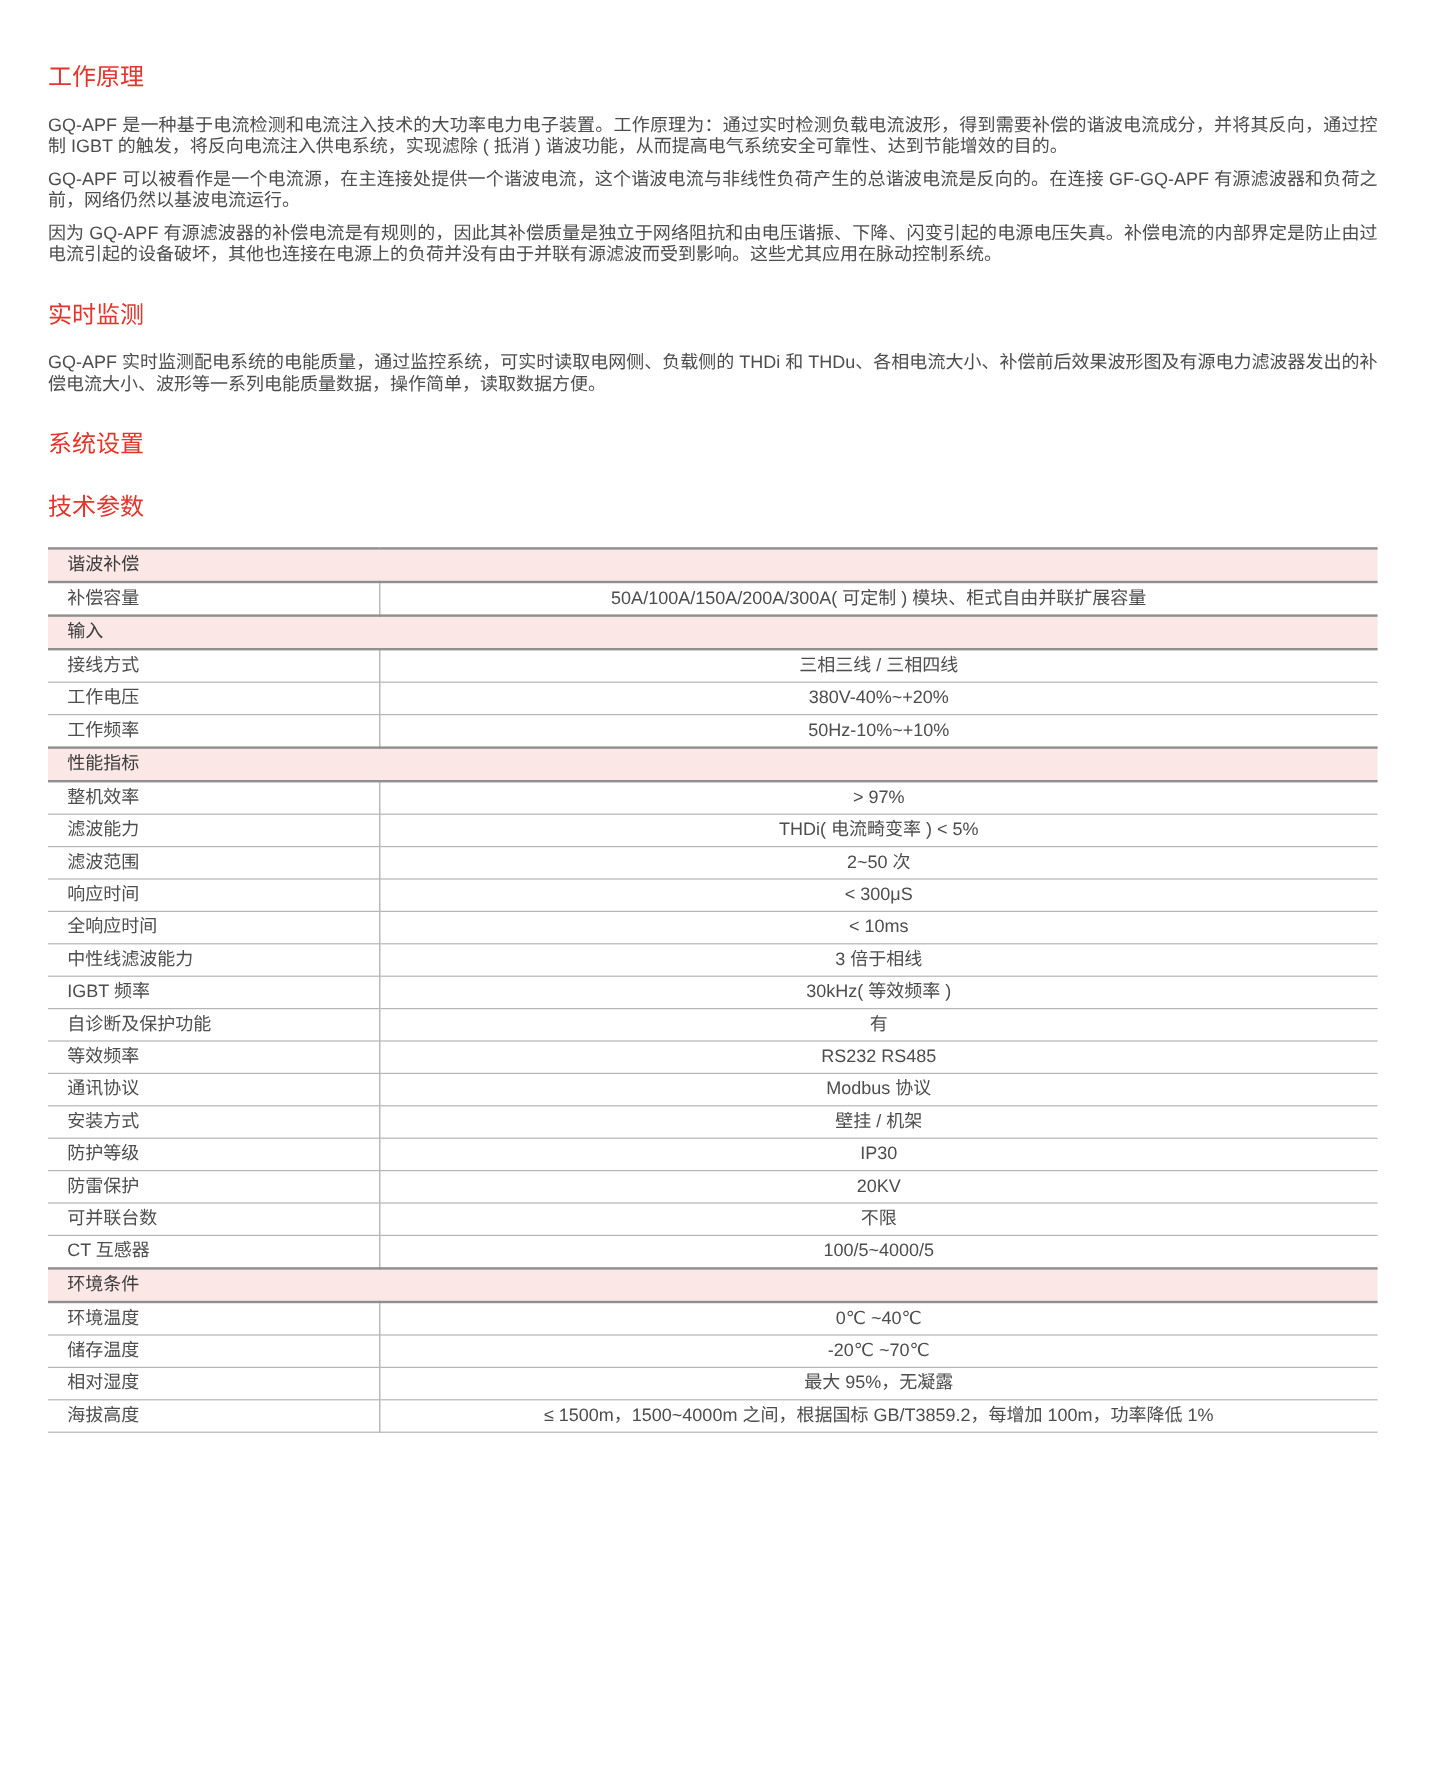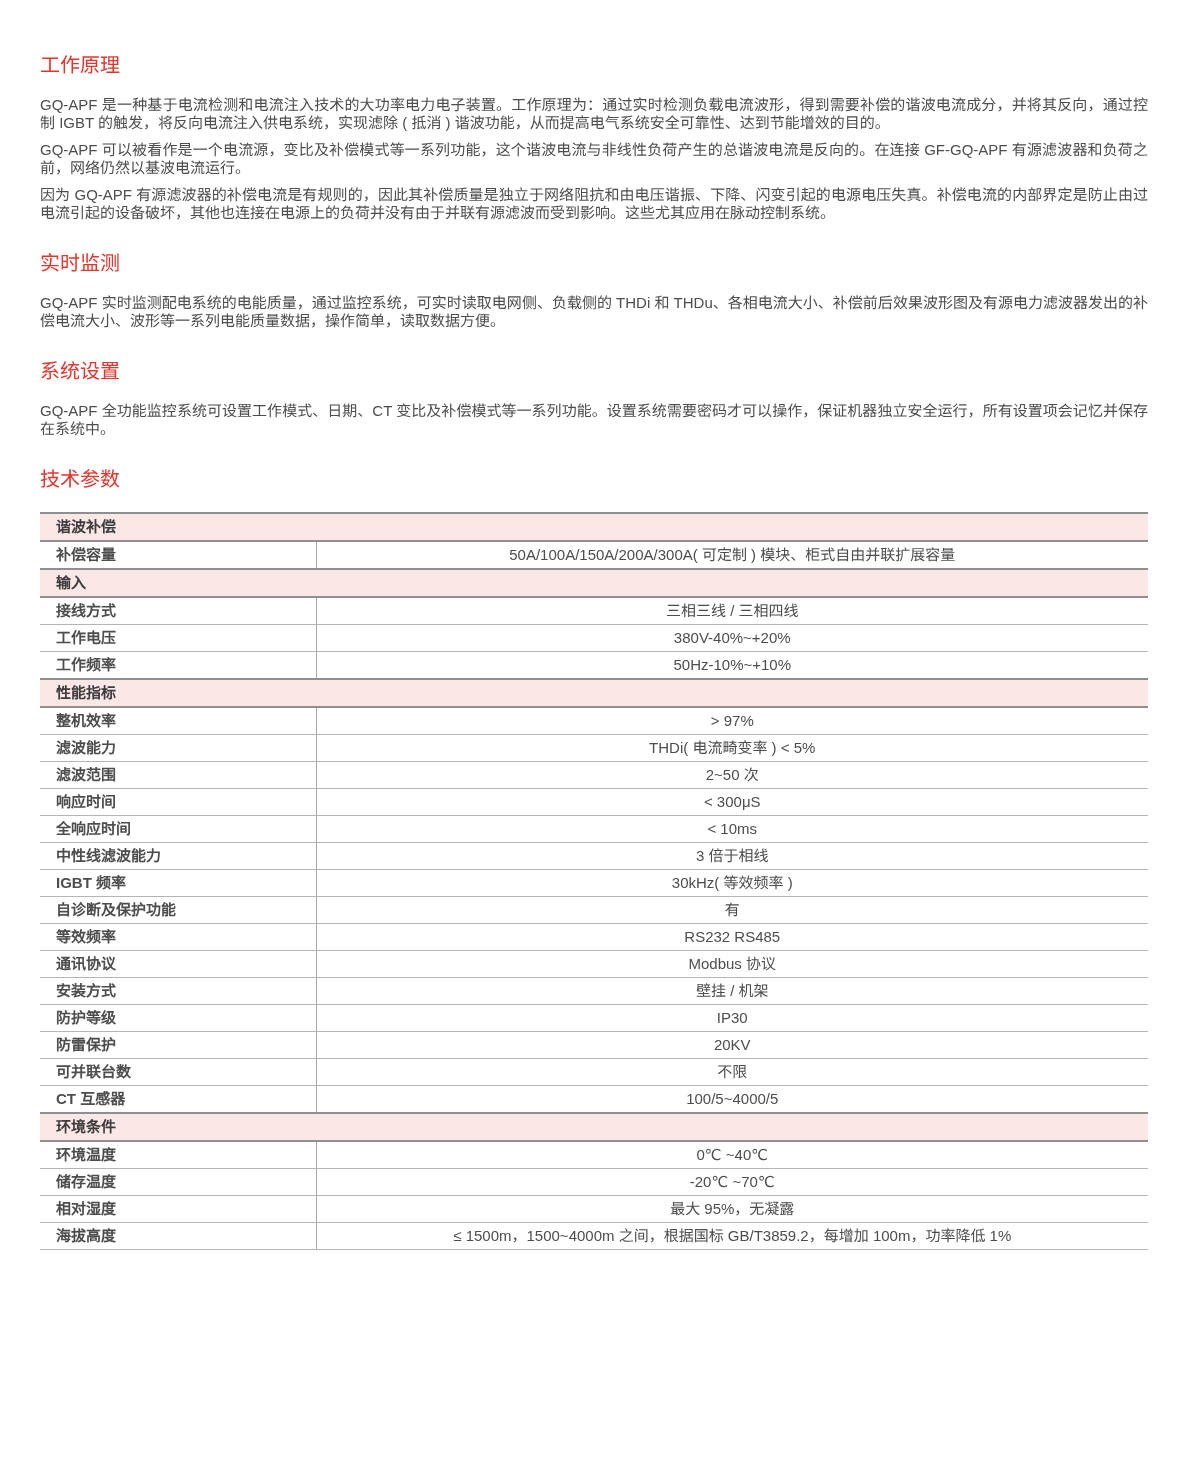--- a/index.html
+++ b/index.html
@@ -49,57 +49,55 @@
   .spec-table col.c1{width:276px;}
   .spec-table td{
     font-size:15px;
     line-height:18px;
     padding:4px 0;
     color:var(--text);
   }
   tr.group-row td{
     background:var(--group-bg);
     color:var(--group-text);
-    font-weight:700;
+    font-weight:400;
     padding-left:16px;
     border-top:2px solid var(--line-dark);
     border-bottom:2px solid var(--line-dark);
   }
   tr.data-row td{
     border-bottom:1px solid var(--line-light);
   }
   td.lbl{
     padding-left:16px;
     border-right:1px solid var(--line-divider);
-    font-weight:bold;
   }
   td.val{
     text-align:center;
   }
 </style>
 </head>
 <body>
 
 <div class="page">
 
   <section class="doc-section">
     <h2 class="sec-title">工作原理</h2>
     <p>GQ-APF 是一种基于电流检测和电流注入技术的大功率电力电子装置。工作原理为：通过实时检测负载电流波形，得到需要补偿的谐波电流成分，并将其反向，通过控制 IGBT 的触发，将反向电流注入供电系统，实现滤除 ( 抵消 ) 谐波功能，从而提高电气系统安全可靠性、达到节能增效的目的。</p>
-    <p>GQ-APF 可以被看作是一个电流源，变比及补偿模式等一系列功能，这个谐波电流与非线性负荷产生的总谐波电流是反向的。在连接 GF-GQ-APF 有源滤波器和负荷之前，网络仍然以基波电流运行。</p>
+    <p>GQ-APF 可以被看作是一个电流源，在主连接处提供一个谐波电流，这个谐波电流与非线性负荷产生的总谐波电流是反向的。在连接 GF-GQ-APF 有源滤波器和负荷之前，网络仍然以基波电流运行。</p>
     <p>因为 GQ-APF 有源滤波器的补偿电流是有规则的，因此其补偿质量是独立于网络阻抗和由电压谐振、下降、闪变引起的电源电压失真。补偿电流的内部界定是防止由过电流引起的设备破坏，其他也连接在电源上的负荷并没有由于并联有源滤波而受到影响。这些尤其应用在脉动控制系统。</p>
   </section>
 
   <section class="doc-section">
     <h2 class="sec-title">实时监测</h2>
     <p>GQ-APF 实时监测配电系统的电能质量，通过监控系统，可实时读取电网侧、负载侧的 THDi 和 THDu、各相电流大小、补偿前后效果波形图及有源电力滤波器发出的补偿电流大小、波形等一系列电能质量数据，操作简单，读取数据方便。</p>
   </section>
 
   <section class="doc-section">
     <h2 class="sec-title">系统设置</h2>
-    <p>GQ-APF 全功能监控系统可设置工作模式、日期、CT 变比及补偿模式等一系列功能。设置系统需要密码才可以操作，保证机器独立安全运行，所有设置项会记忆并保存在系统中。</p>
   </section>
 
 
   <section class="doc-section">
     <h2 class="sec-title">技术参数</h2>
 
     <table class="spec-table">
       <colgroup>
           <col class="c1">
           <col class="c2">

